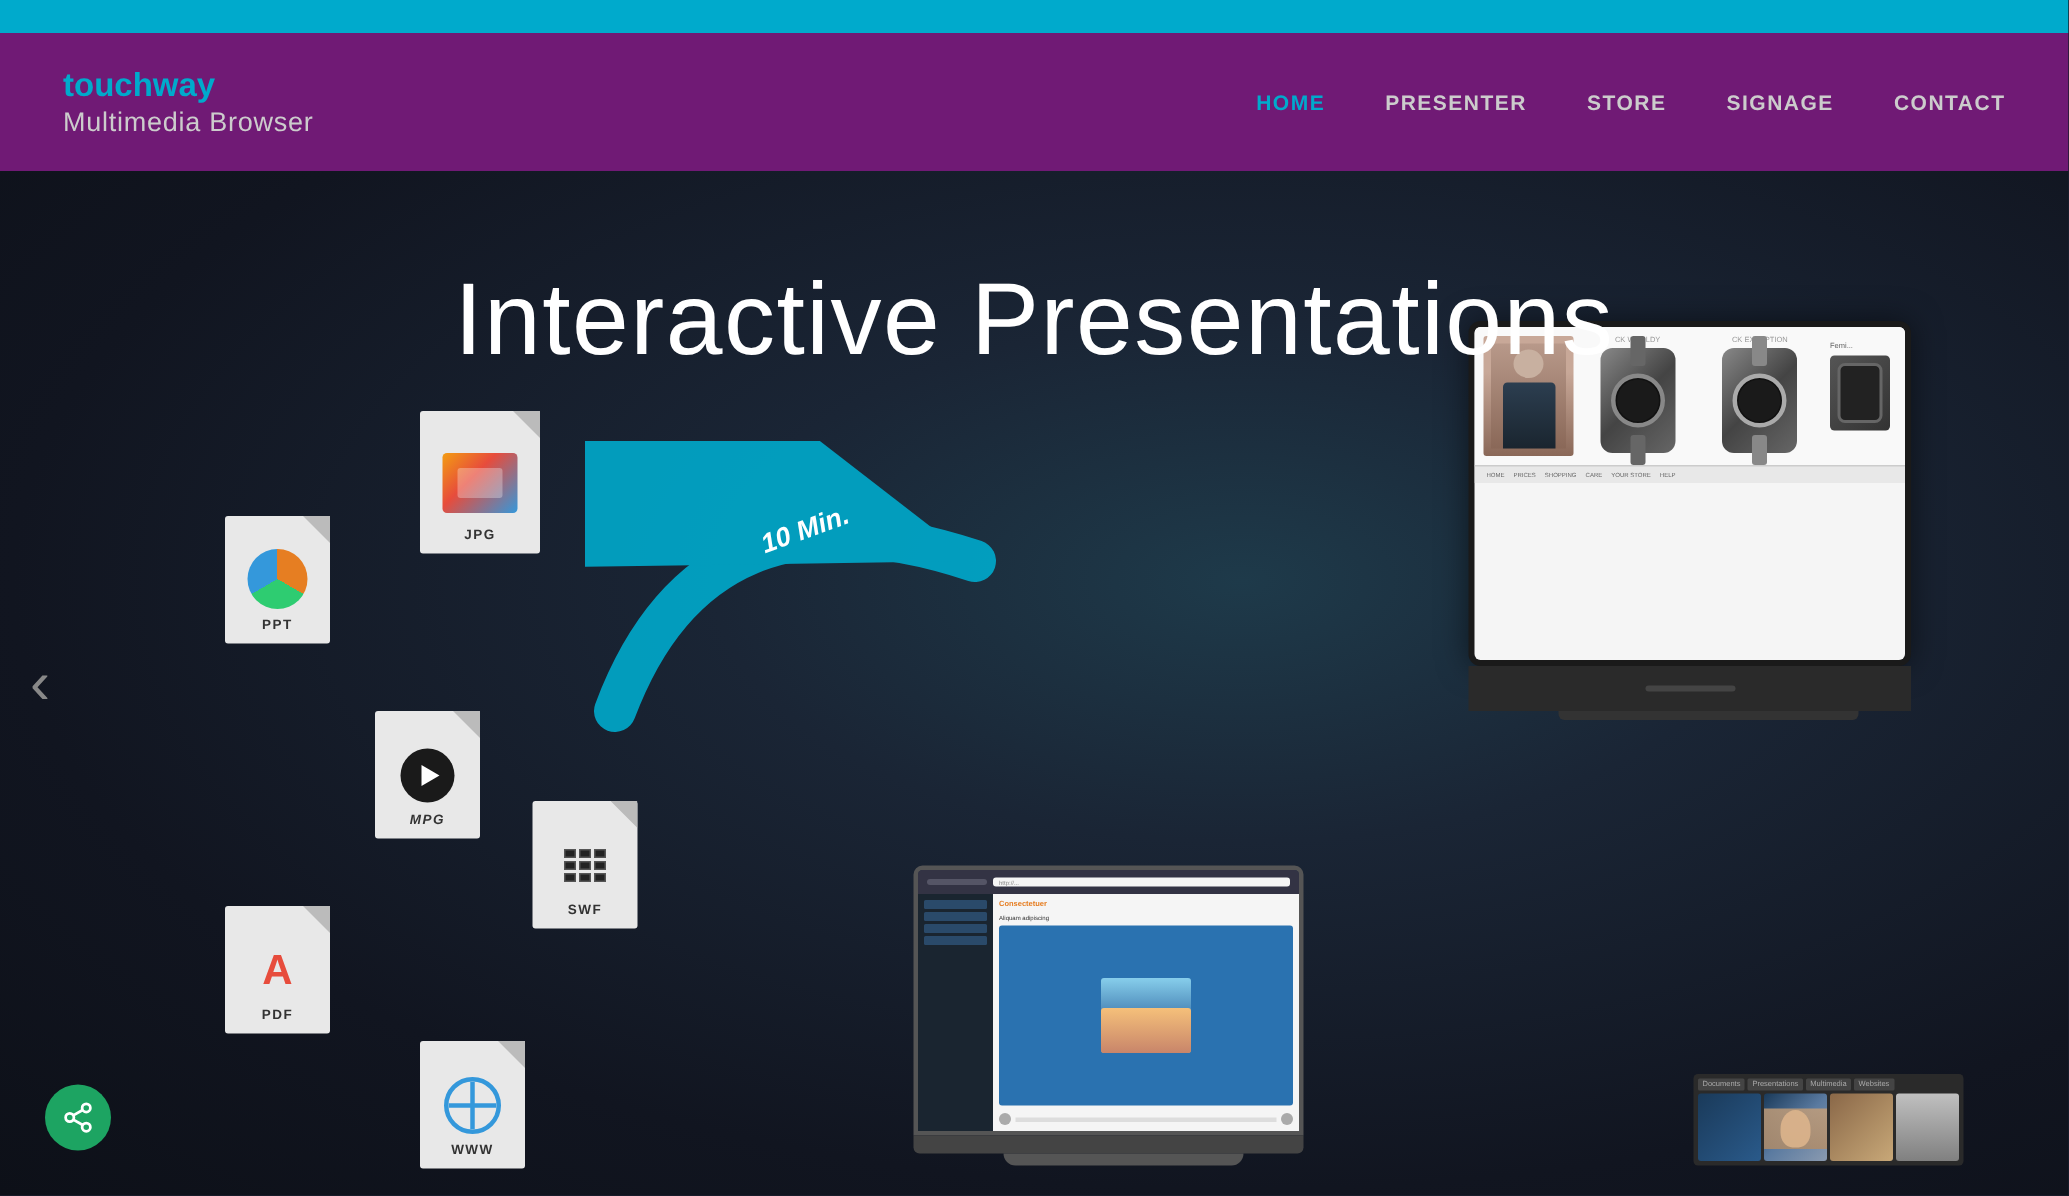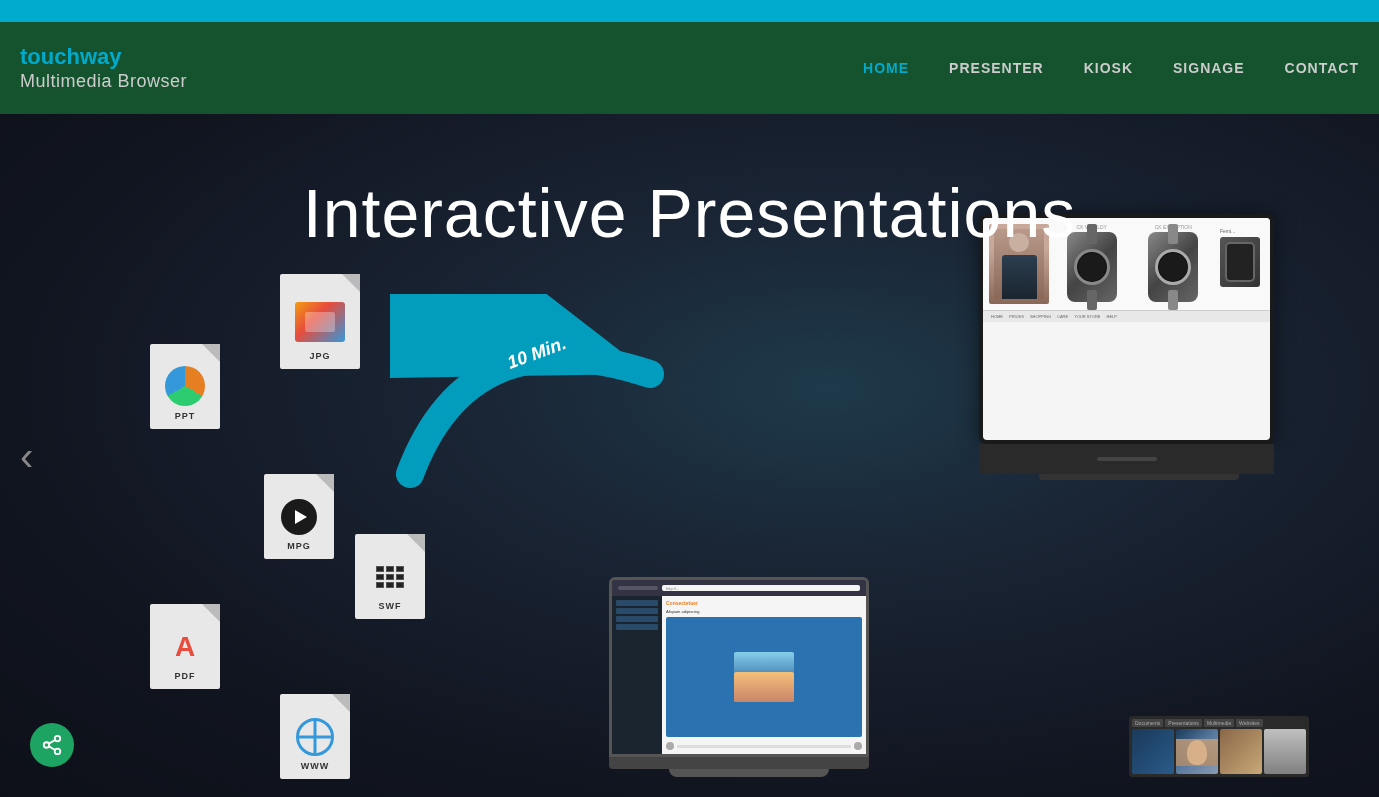--- a/index.html
+++ b/index.html
@@ -7,25 +7,25 @@
 
     
     .top-bar {
       width: 100%;
       height: 22px;
       background: #00aacc;
     }
 
     
     header {
-      background: #14532d;
+      background: #701a75;
       display: flex;
       align-items: center;
       justify-content: space-between;
-      padding: 18px 20px;
+      padding: 18px 42px;
       height: 92px;
     }
 
     .logo {
       display: flex;
       flex-direction: column;
     }
 
     .logo-brand {
       font-size: 22px;
@@ -161,21 +161,22 @@
 
     
     .jpg-icon {
       top: 10px;
       left: 160px;
     }
 
     
     .mpg-icon {
       top: 210px;
-      left: 144px;
+      left: 130px;
+      font-style: italic;
     }
     .mpg-play {
       width: 36px;
       height: 36px;
       background: #1a1a1a;
       border-radius: 50%;
       display: flex;
       align-items: center;
       justify-content: center;
       position: relative;
@@ -526,21 +527,21 @@
   <div class="logo">
     <div class="logo-brand">
       <span>touch</span><span style="color:#00aacc">way</span>
     </div>
     <div class="logo-sub">Multimedia Browser</div>
   </div>
 
   <nav>
     <a class="active">HOME</a>
     <a>PRESENTER</a>
-    <a>KIOSK</a>
+    <a>STORE</a>
     <a>SIGNAGE</a>
     <a>CONTACT</a>
   </nav>
 </header>
 
 <div class="hero">
 
   <div class="nav-arrow-left">‹</div>
 
   <h1 class="hero-title">Interactive Presentations</h1>

